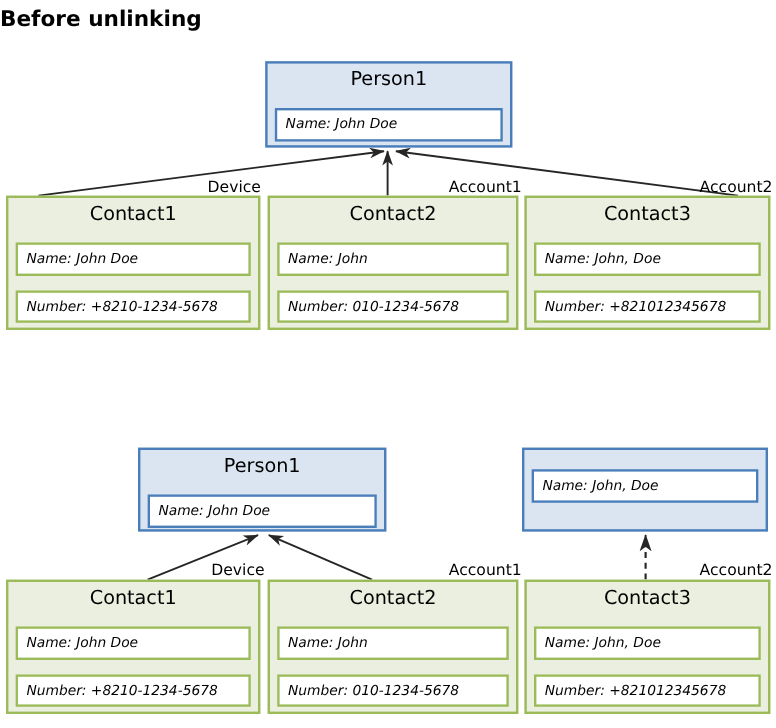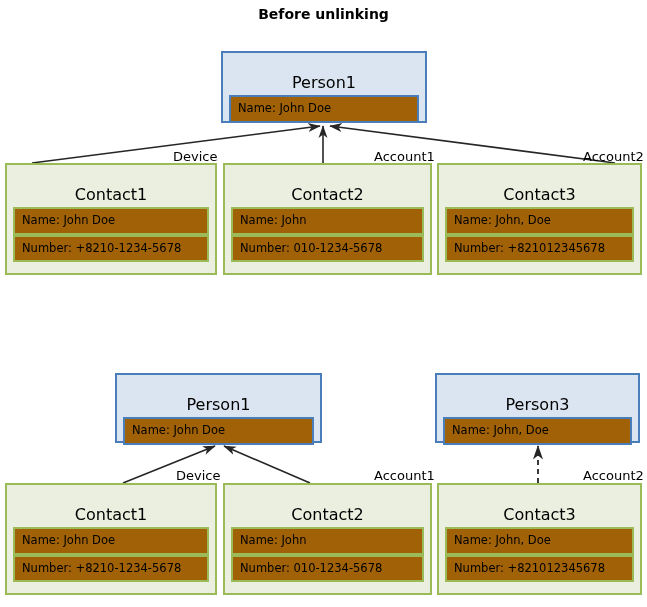--- a/index.html
+++ b/index.html
@@ -23,22 +23,22 @@
   .edge-layer {
     position: absolute;
     left: 0; top: 0;
     width: 647px;
     height: 607px;
     pointer-events: none;
   }
   .section-title {
     position: absolute;
     width: 647px;
-    text-align: center;
-    font-size: 14px;
+    text-align: left;
+    font-size: 18px;
     font-weight: bold;
     color: #000000;
     letter-spacing: 0px;
   }
   #title-before { top: 6px; }
   #title-after  { top: 326px; }
 
   
   .entity {
     position: absolute;
@@ -54,35 +54,35 @@
     background: #ebefdf;
     border-color: #9bbb59;
   }
   .entity-title {
     text-align: center;
     font-size: 16px;
     color: #000000;
     line-height: 1;
     padding-top: 5px;
     white-space: nowrap;
-    margin-top: 17px;
   }
   .fields {
     padding: 4px 6px 6px 6px;
   }
   .field {
     box-sizing: border-box;
-    background: #a16207;
+    background: #ffffff;
     font-size: 11.5px;
     color: #000000;
     line-height: 1;
     padding: 6px 7px;
-    margin-top: 0;
+    margin-top: 12px;
     white-space: nowrap;
     overflow: hidden;
+    font-style: italic;
   }
   .entity.person .field {
     border: 2px solid #4a7ebb;
   }
   .entity.contact .field {
     border: 2px solid #9bbb59;
   }
 
   
   .edge-label {
@@ -159,21 +159,20 @@
   </div>
 
   <div class="entity person" style="left:115px; top:373px; width:207px; height:70px;">
     <div class="entity-title">Person1</div>
     <div class="fields">
       <div class="field">Name:  John Doe</div>
     </div>
   </div>
 
   <div class="entity person" style="left:435px; top:373px; width:205px; height:70px;">
-    <div class="entity-title">Person3</div>
     <div class="fields">
       <div class="field">Name:  John, Doe</div>
     </div>
   </div>
 
   <div class="edge-label" style="left:176px; top:469px;">Device</div>
   <div class="edge-label" style="left:374px; top:469px;">Account1</div>
   <div class="edge-label" style="left:583px; top:469px;">Account2</div>
 
   <div class="entity contact" style="left:5px; top:483px; width:212px; height:112px;">

